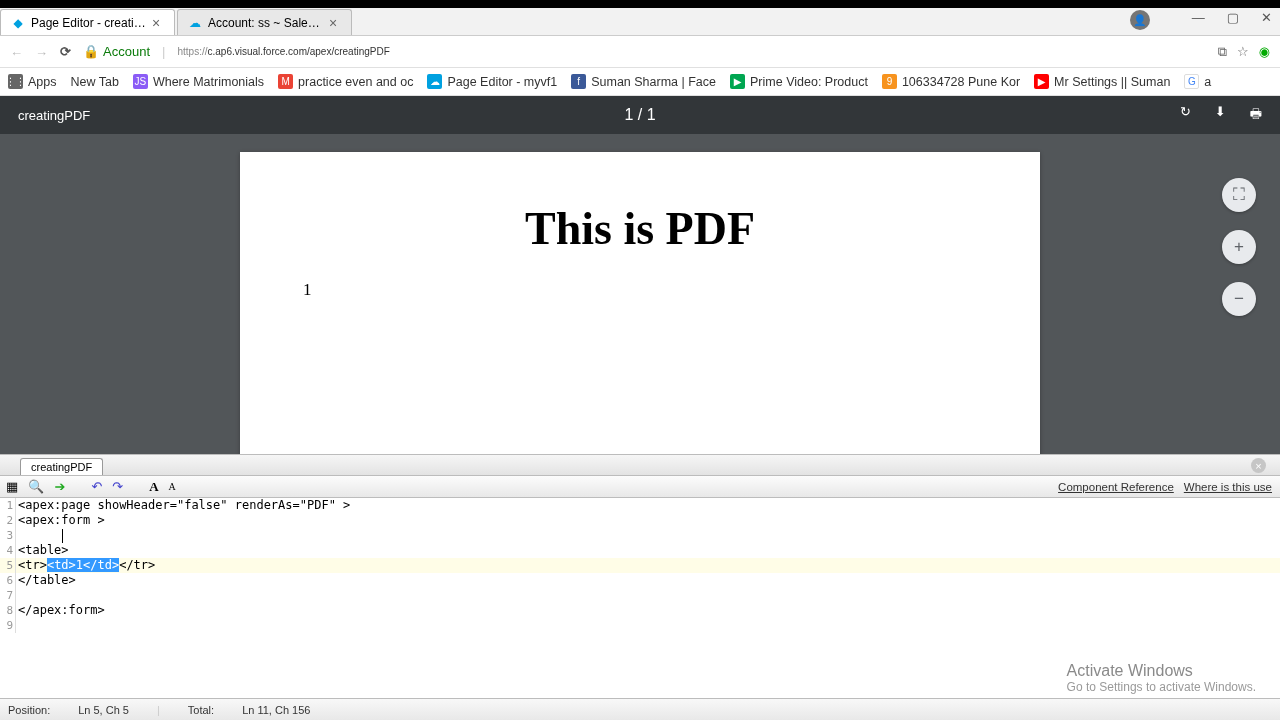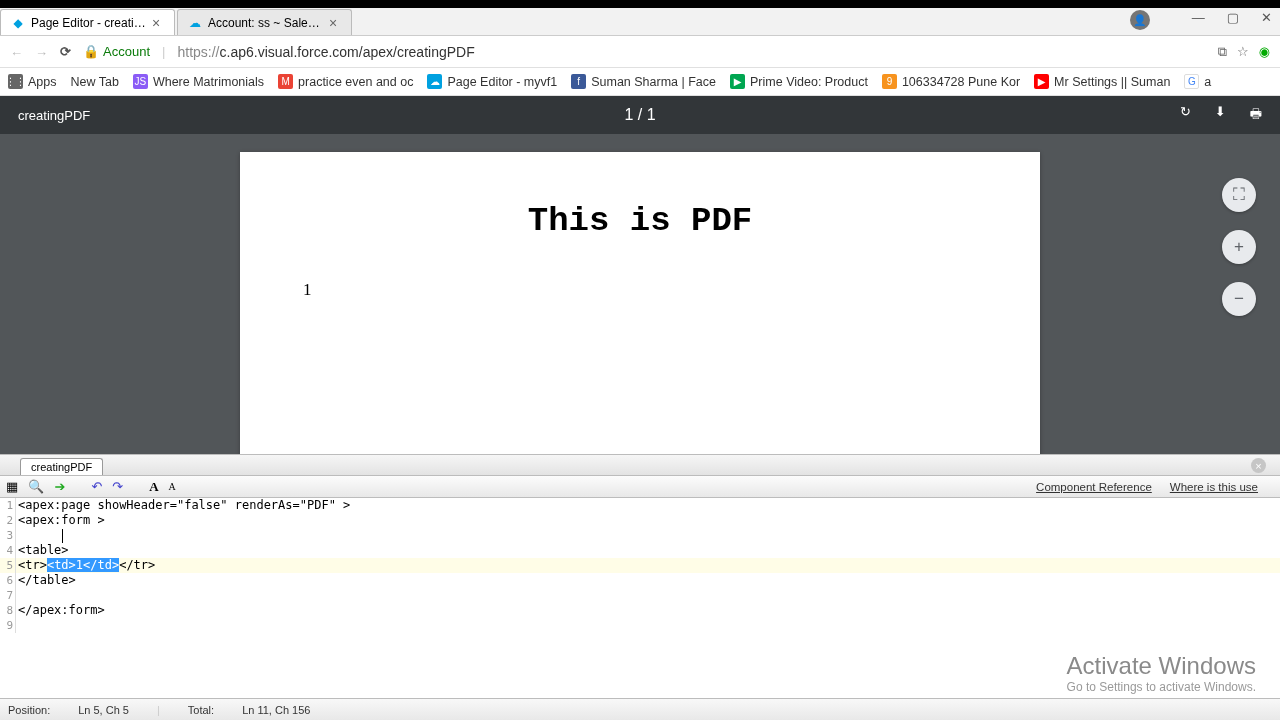--- a/index.html
+++ b/index.html
@@ -11,54 +11,54 @@
 .tab-icon { width: 14px; height: 14px; display: inline-flex; align-items: center; justify-content: center; }
 .tab-title { flex: 1; overflow: hidden; white-space: nowrap; text-overflow: ellipsis; }
 .tab-close { width: 12px; height: 12px; color: #666; cursor: pointer; font-size: 14px; line-height: 12px; }
 .win-buttons { position: absolute; right: 8px; top: 2px; display: flex; gap: 22px; color: #555; }
 .win-buttons span { cursor: pointer; }
 .user-ico { position: absolute; right: 130px; top: 2px; width: 20px; height: 20px; border-radius: 50%; background: #757575; display: flex; align-items: center; justify-content: center; color: #fff; font-size: 11px; }
 .addr-row { height: 32px; display: flex; align-items: center; padding: 0 10px; gap: 12px; border-bottom: 1px solid #e0e0e0; }
 .nav-arrow { color: #bbb; }
 .reload { color: #555; font-weight: bold; }
 .secure { color: #0a7b0a; font-size: 13px; display: flex; align-items: center; gap: 4px; }
-.url { color: #333; font-size: 14px; flex: 1; }
+.url { color: #333; font-size: 10px; flex: 1; }
 .url .proto { color: #888; }
 .addr-right { display: flex; gap: 10px; color: #666; align-items: center; }
 .bm-row { height: 28px; display: flex; align-items: center; padding: 0 8px; gap: 14px; border-bottom: 1px solid #e0e0e0; font-size: 12.5px; color: #333; }
 .bm { display: flex; align-items: center; gap: 5px; cursor: pointer; white-space: nowrap; }
 .bm-i { width: 15px; height: 15px; border-radius: 2px; display: inline-flex; align-items: center; justify-content: center; font-size: 10px; color: #fff; }
 .pdf-toolbar { height: 38px; background: #323639; color: #fff; display: flex; align-items: center; padding: 0 18px; justify-content: space-between; }
 .pdf-title { font-size: 13px; }
 .pdf-center { position: absolute; left: 50%; transform: translateX(-50%); font-size: 16px; }
 .pdf-actions { display: flex; gap: 24px; }
 .pdf-actions span { cursor: pointer; }
 .pdf-view { height: 320px; background: #525659; position: relative; display: flex; justify-content: center; padding-top: 18px; overflow: hidden; }
 .page { width: 800px; height: 1000px; background: #fff; box-shadow: 0 1px 4px rgba(0,0,0,.3); padding-top: 50px; text-align: center; position: relative; }
-.page h1 { font-family: Liberation Mono, monospace; font-size: 34px; font-weight: bold; }
+.page h1 { font-family: Liberation Serif, serif; font-size: 46px; font-weight: bold; }
 .page .one { position: absolute; left: 63px; top: 128px; font-family: "Times New Roman", serif; font-size: 17px; }
 .zoom-ctl { position: absolute; right: 24px; top: 44px; display: flex; flex-direction: column; gap: 18px; }
 .zoom-ctl div { width: 34px; height: 34px; border-radius: 50%; background: #e8eaed; box-shadow: 0 1px 3px rgba(0,0,0,.3); display: flex; align-items: center; justify-content: center; color: #5f6368; font-size: 17px; cursor: pointer; }
 .editor-tabbar { height: 22px; background: linear-gradient(#f6f6f6,#e3e3e3); border-top: 1px solid #bcbcbc; border-bottom: 1px solid #bcbcbc; display: flex; align-items: flex-end; padding: 0 20px; position: relative; }
 .ed-tab { background: #fff; border: 1px solid #999; border-bottom: none; border-radius: 3px 3px 0 0; padding: 2px 10px; font-size: 11px; }
 .ed-close { position: absolute; right: 14px; top: 3px; width: 15px; height: 15px; border-radius: 50%; background: #c6c6c6; color: #fff; display: flex; align-items: center; justify-content: center; font-size: 11px; cursor: pointer; }
 .editor-tb { height: 22px; background: linear-gradient(#fcfcfc,#e8e8e8); border-bottom: 1px solid #bcbcbc; display: flex; align-items: center; padding: 0 6px; gap: 10px; font-size: 13px; position: relative; }
 .editor-tb .i { cursor: pointer; }
-.editor-tb .right { position: absolute; right: 22px; display: flex; gap: 18px; font-size: 11.5px; }
+.editor-tb .right { position: absolute; right: 8px; display: flex; gap: 10px; font-size: 11.5px; }
 .editor-tb .right span { text-decoration: underline; color: #333; cursor: pointer; }
 .editor-body { font-family: Consolas, monospace; font-size: 12px; background: #fff; height: 222px; position: relative; border-bottom: 1px solid #ccc; }
 .line { display: flex; height: 15px; line-height: 15px; }
 .gutter { width: 16px; text-align: right; color: #999; padding-right: 2px; border-right: 1px solid #ddd; user-select: none; font-size: 11px; }
 .code { padding-left: 2px; white-space: pre; flex: 1; }
 .line.hl { background: #fffde7; }
 .sel { background: #3399ff; color: #fff; }
 .cursor { display: inline-block; width: 1px; height: 14px; background: #000; vertical-align: middle; margin-left: 44px; }
 .statusbar { height: 22px; background: linear-gradient(#f8f8f8,#e8e8e8); border-top: 1px solid #bcbcbc; display: flex; align-items: center; font-size: 11px; color: #333; padding: 0 8px; gap: 28px; position: absolute; bottom: 0; left: 0; right: 0; }
 .watermark { position: absolute; right: 24px; bottom: 26px; color: #9a9a9a; font-size: 12px; text-align: left; }
-.watermark .t { font-size: 24px; color: #8a8a8a; }
+.watermark .t { font-size: 16px; color: #8a8a8a; }
 </style>
 </head>
 <body>
 
 <div class="titlebar"></div>
 
 <div class="tabs-row">
   <div class="tab">
     <span class="tab-icon" style="color:#00a1e0">◆</span>
     <span class="tab-title">Page Editor - creatingPD</span>

